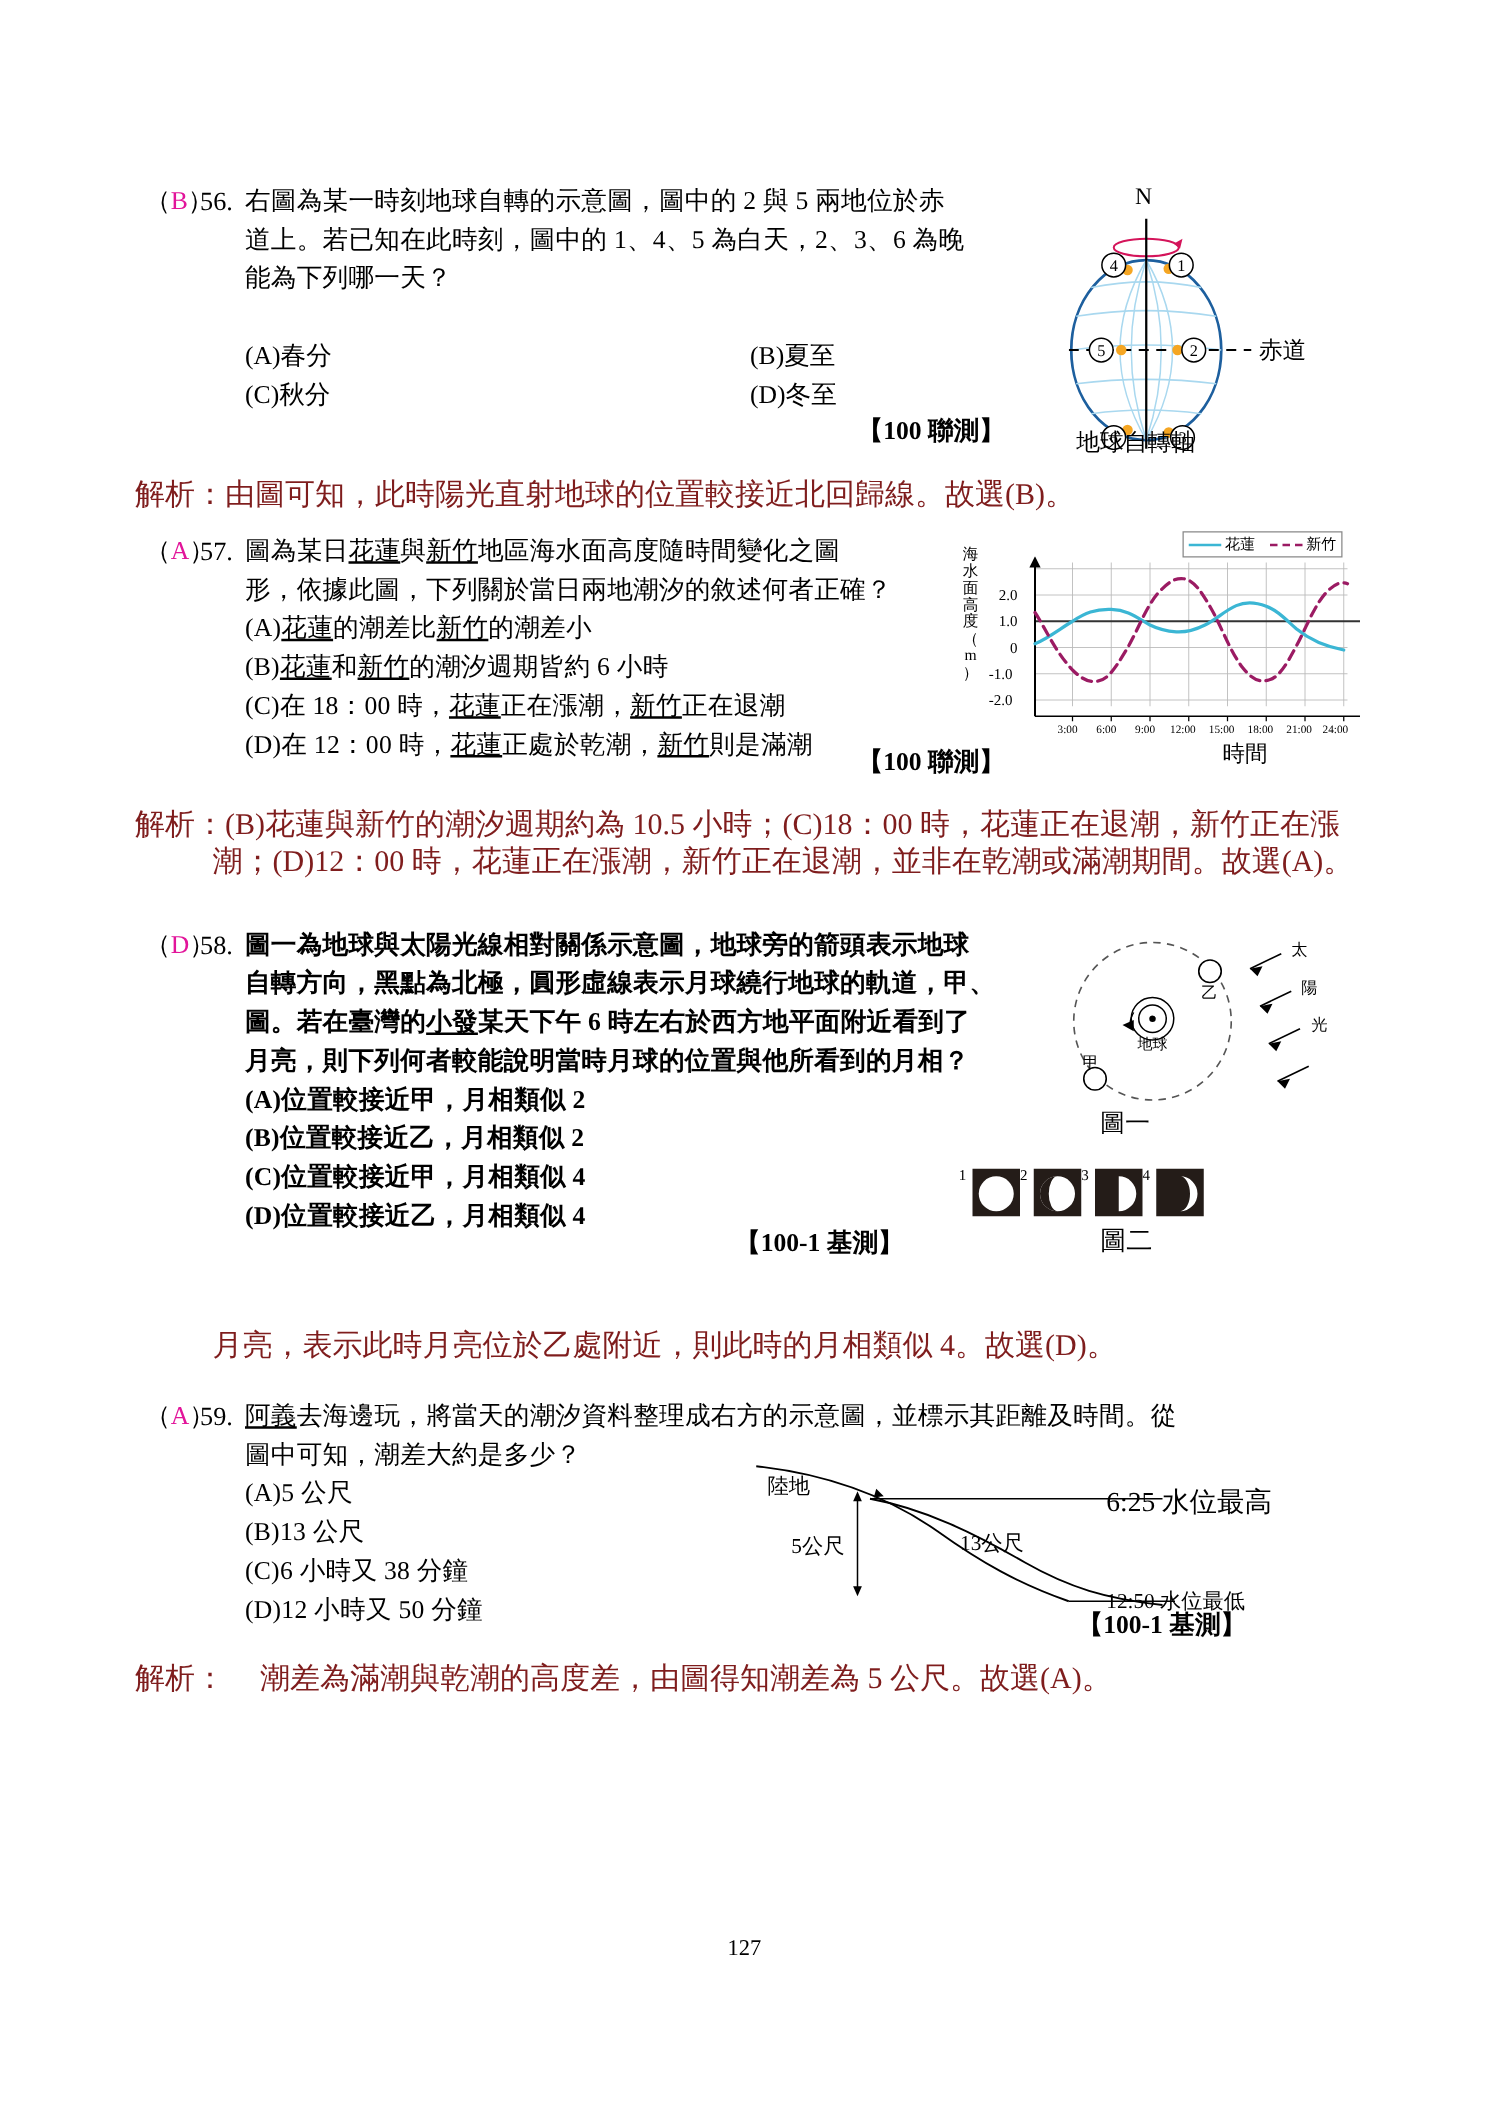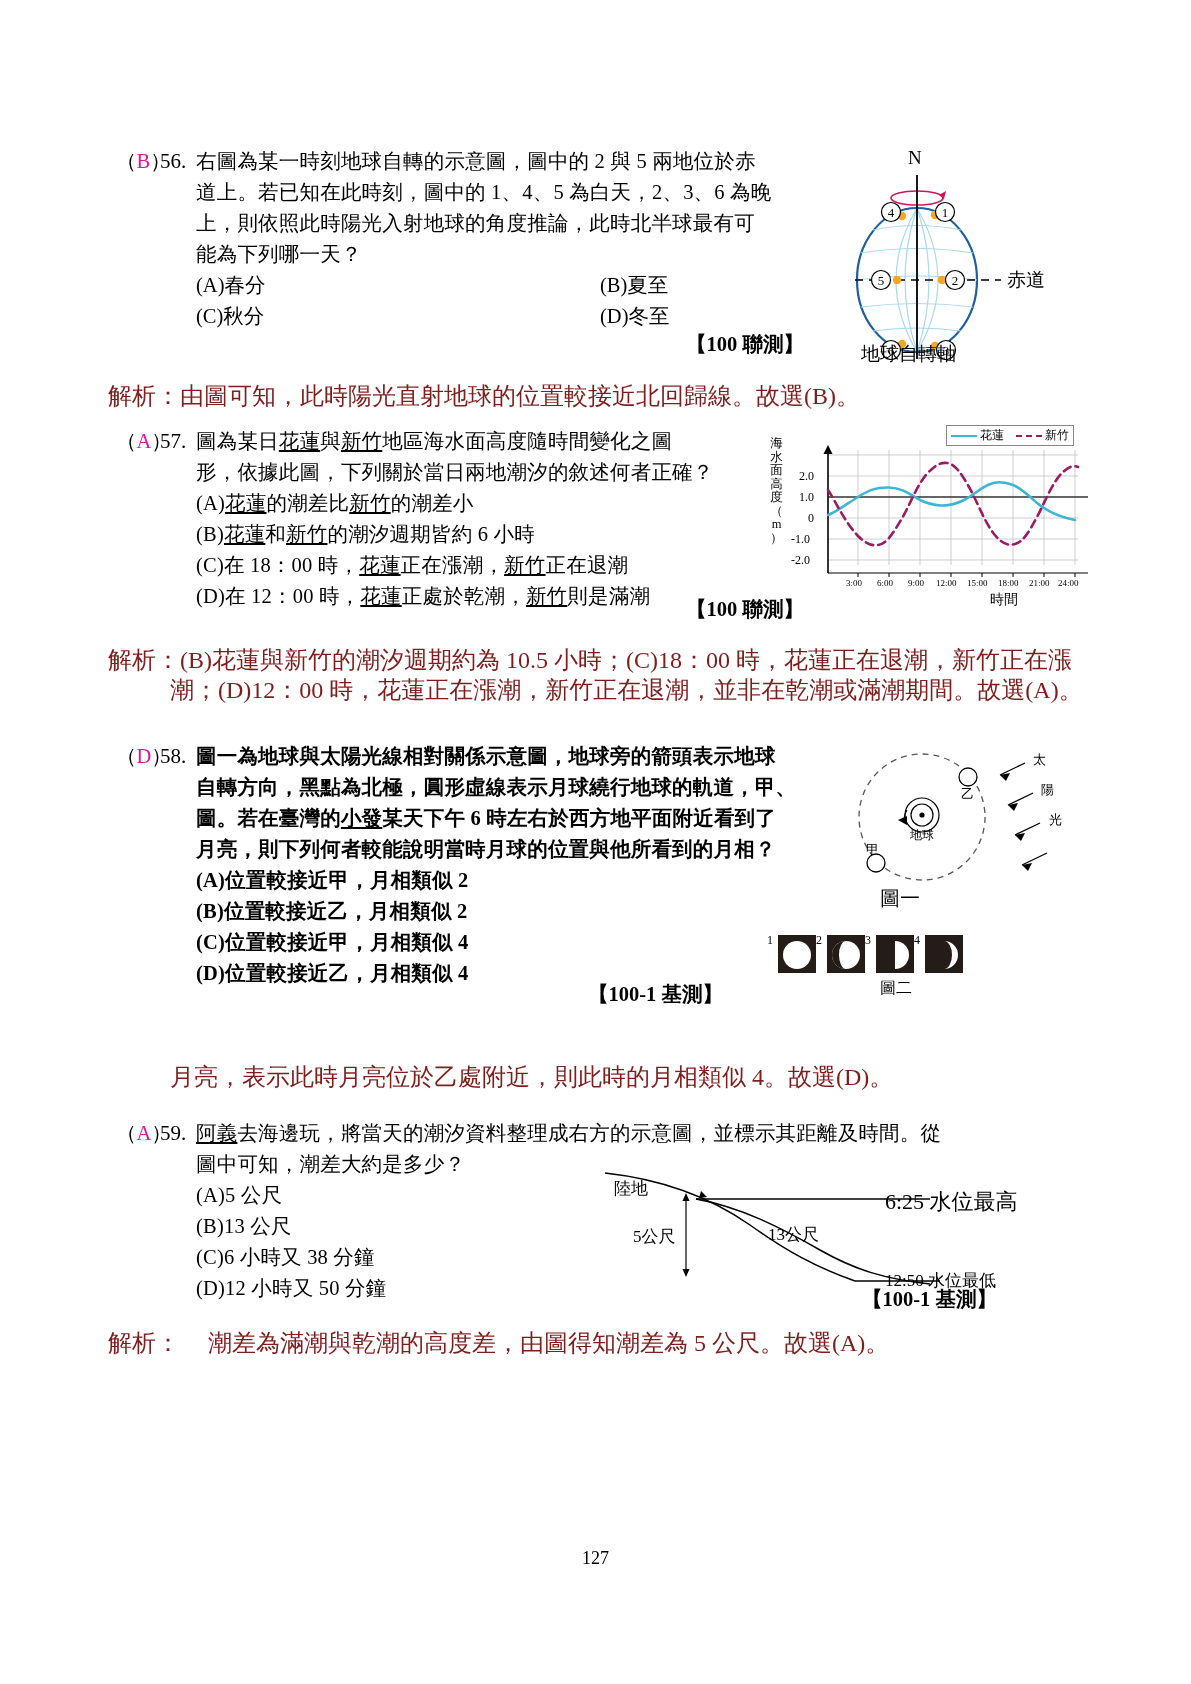--- a/index.html
+++ b/index.html
@@ -104,21 +104,20 @@
 <div class="page">
 
   <div class="ans-paren" style="left:116px;top:146px;">
     （<span class="ans-letter">B</span>）
   </div>
   <div class="qnum" style="left:160px;top:146px;">56.</div>
 
   <div class="q-block" style="left:196px;top:146px;">
     <div class="qline">右圖為某一時刻地球自轉的示意圖，圖中的 2 與 5 兩地位於赤</div>
     <div class="qline">道上。若已知在此時刻，圖中的 1、4、5 為白天，2、3、6 為晚</div>
-    <div class="qline">上，則依照此時陽光入射地球的角度推論，此時北半球最有可</div>
     <div class="qline">能為下列哪一天？</div>
   </div>
 
   <div class="opt2col" style="left:196px;top:270px;">(A)春分</div>
   <div class="opt2col" style="left:600px;top:270px;">(B)夏至</div>
   <div class="opt2col" style="left:196px;top:301px;">(C)秋分</div>
   <div class="opt2col" style="left:600px;top:301px;">(D)冬至</div>
 
   <div class="src" style="left:686px;top:330px;">【100 聯測】</div>
 
@@ -256,21 +255,21 @@
     </svg>
 
     <div class="xtick" style="left:80px;top:153px;">3:00</div>
     <div class="xtick" style="left:111px;top:153px;">6:00</div>
     <div class="xtick" style="left:142px;top:153px;">9:00</div>
     <div class="xtick" style="left:170px;top:153px;">12:00</div>
     <div class="xtick" style="left:201px;top:153px;">15:00</div>
     <div class="xtick" style="left:232px;top:153px;">18:00</div>
     <div class="xtick" style="left:263px;top:153px;">21:00</div>
     <div class="xtick" style="left:292px;top:153px;">24:00</div>
-    <div class="xtick" style="left:184px;top:166px;font-size:14px;padding-left:40px;">時間</div>
+    <div class="xtick" style="left:172px;top:166px;font-size:18px;padding-left:40px;">時間</div>
   </div>
 
   <div class="sol" style="left:108px;top:645px;">
     <span>解析：</span><span>(B)花蓮與新竹的潮汐週期約為 10.5 小時；(C)18：00 時，花蓮正在退潮，新竹正在漲</span>
   </div>
   <div class="sol" style="left:170px;top:675px;">
     <span>潮；(D)12：00 時，花蓮正在漲潮，新竹正在退潮，並非在乾潮或滿潮期間。故選(A)。</span>
   </div>
 
   <div class="ans-paren" style="left:116px;top:741px;">
@@ -357,21 +356,21 @@
     </div>
     <div class="moon-cell">
       <span class="moon-num">4</span>
       <div class="moon-sq">
         <svg width="38" height="38" viewBox="0 0 38 38">
           <path d="M 19 6 A 14 14 0 0 1 19 34 A 8 14 0 0 0 19 6 Z" fill="#ffffff"></path>
         </svg>
       </div>
     </div>
   </div>
-  <div class="figlabel" style="left:880px;top:978px;font-size:16px;">圖二</div>
+  <div class="figlabel" style="left:880px;top:978px;font-size:21px;">圖二</div>
 
   <div class="sol" style="left:170px;top:1062px;">
     <span>月亮，表示此時月亮位於乙處附近，則此時的月相類似 4。故選(D)。</span>
   </div>
 
   <div class="ans-paren" style="left:116px;top:1118px;">
     （<span class="ans-letter">A</span>）
   </div>
   <div class="qnum" style="left:160px;top:1118px;">59.</div>
 

